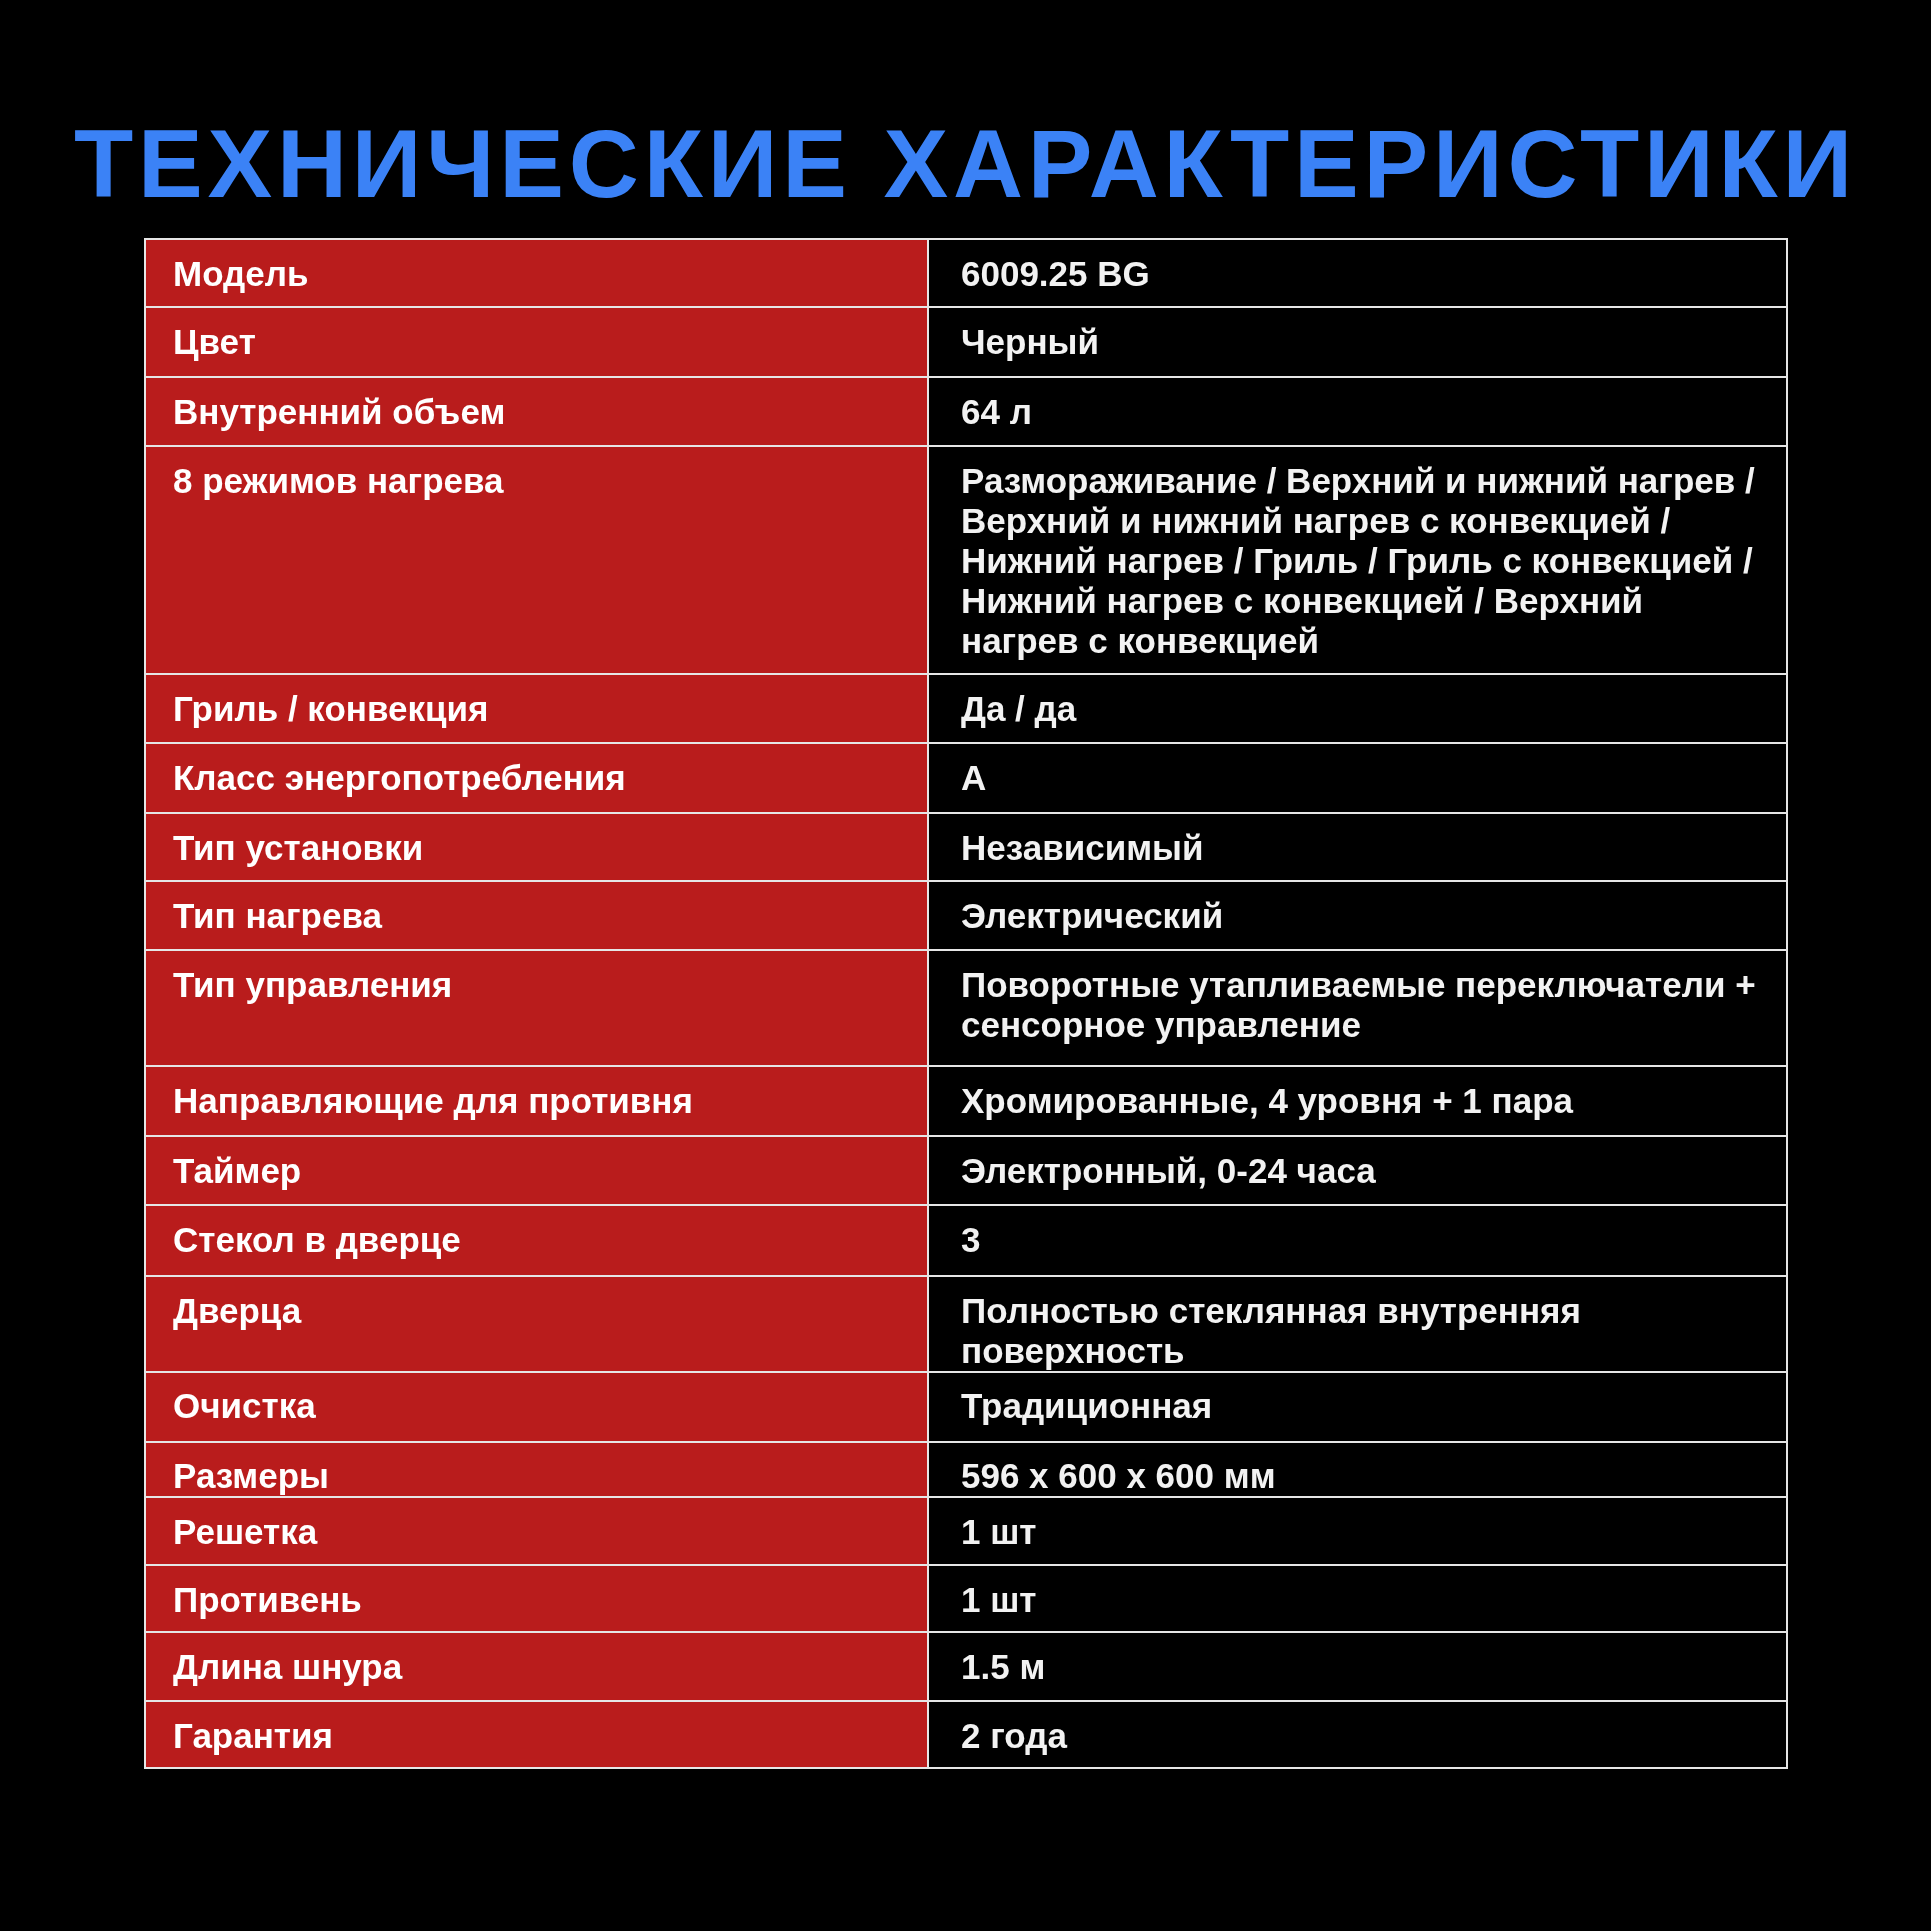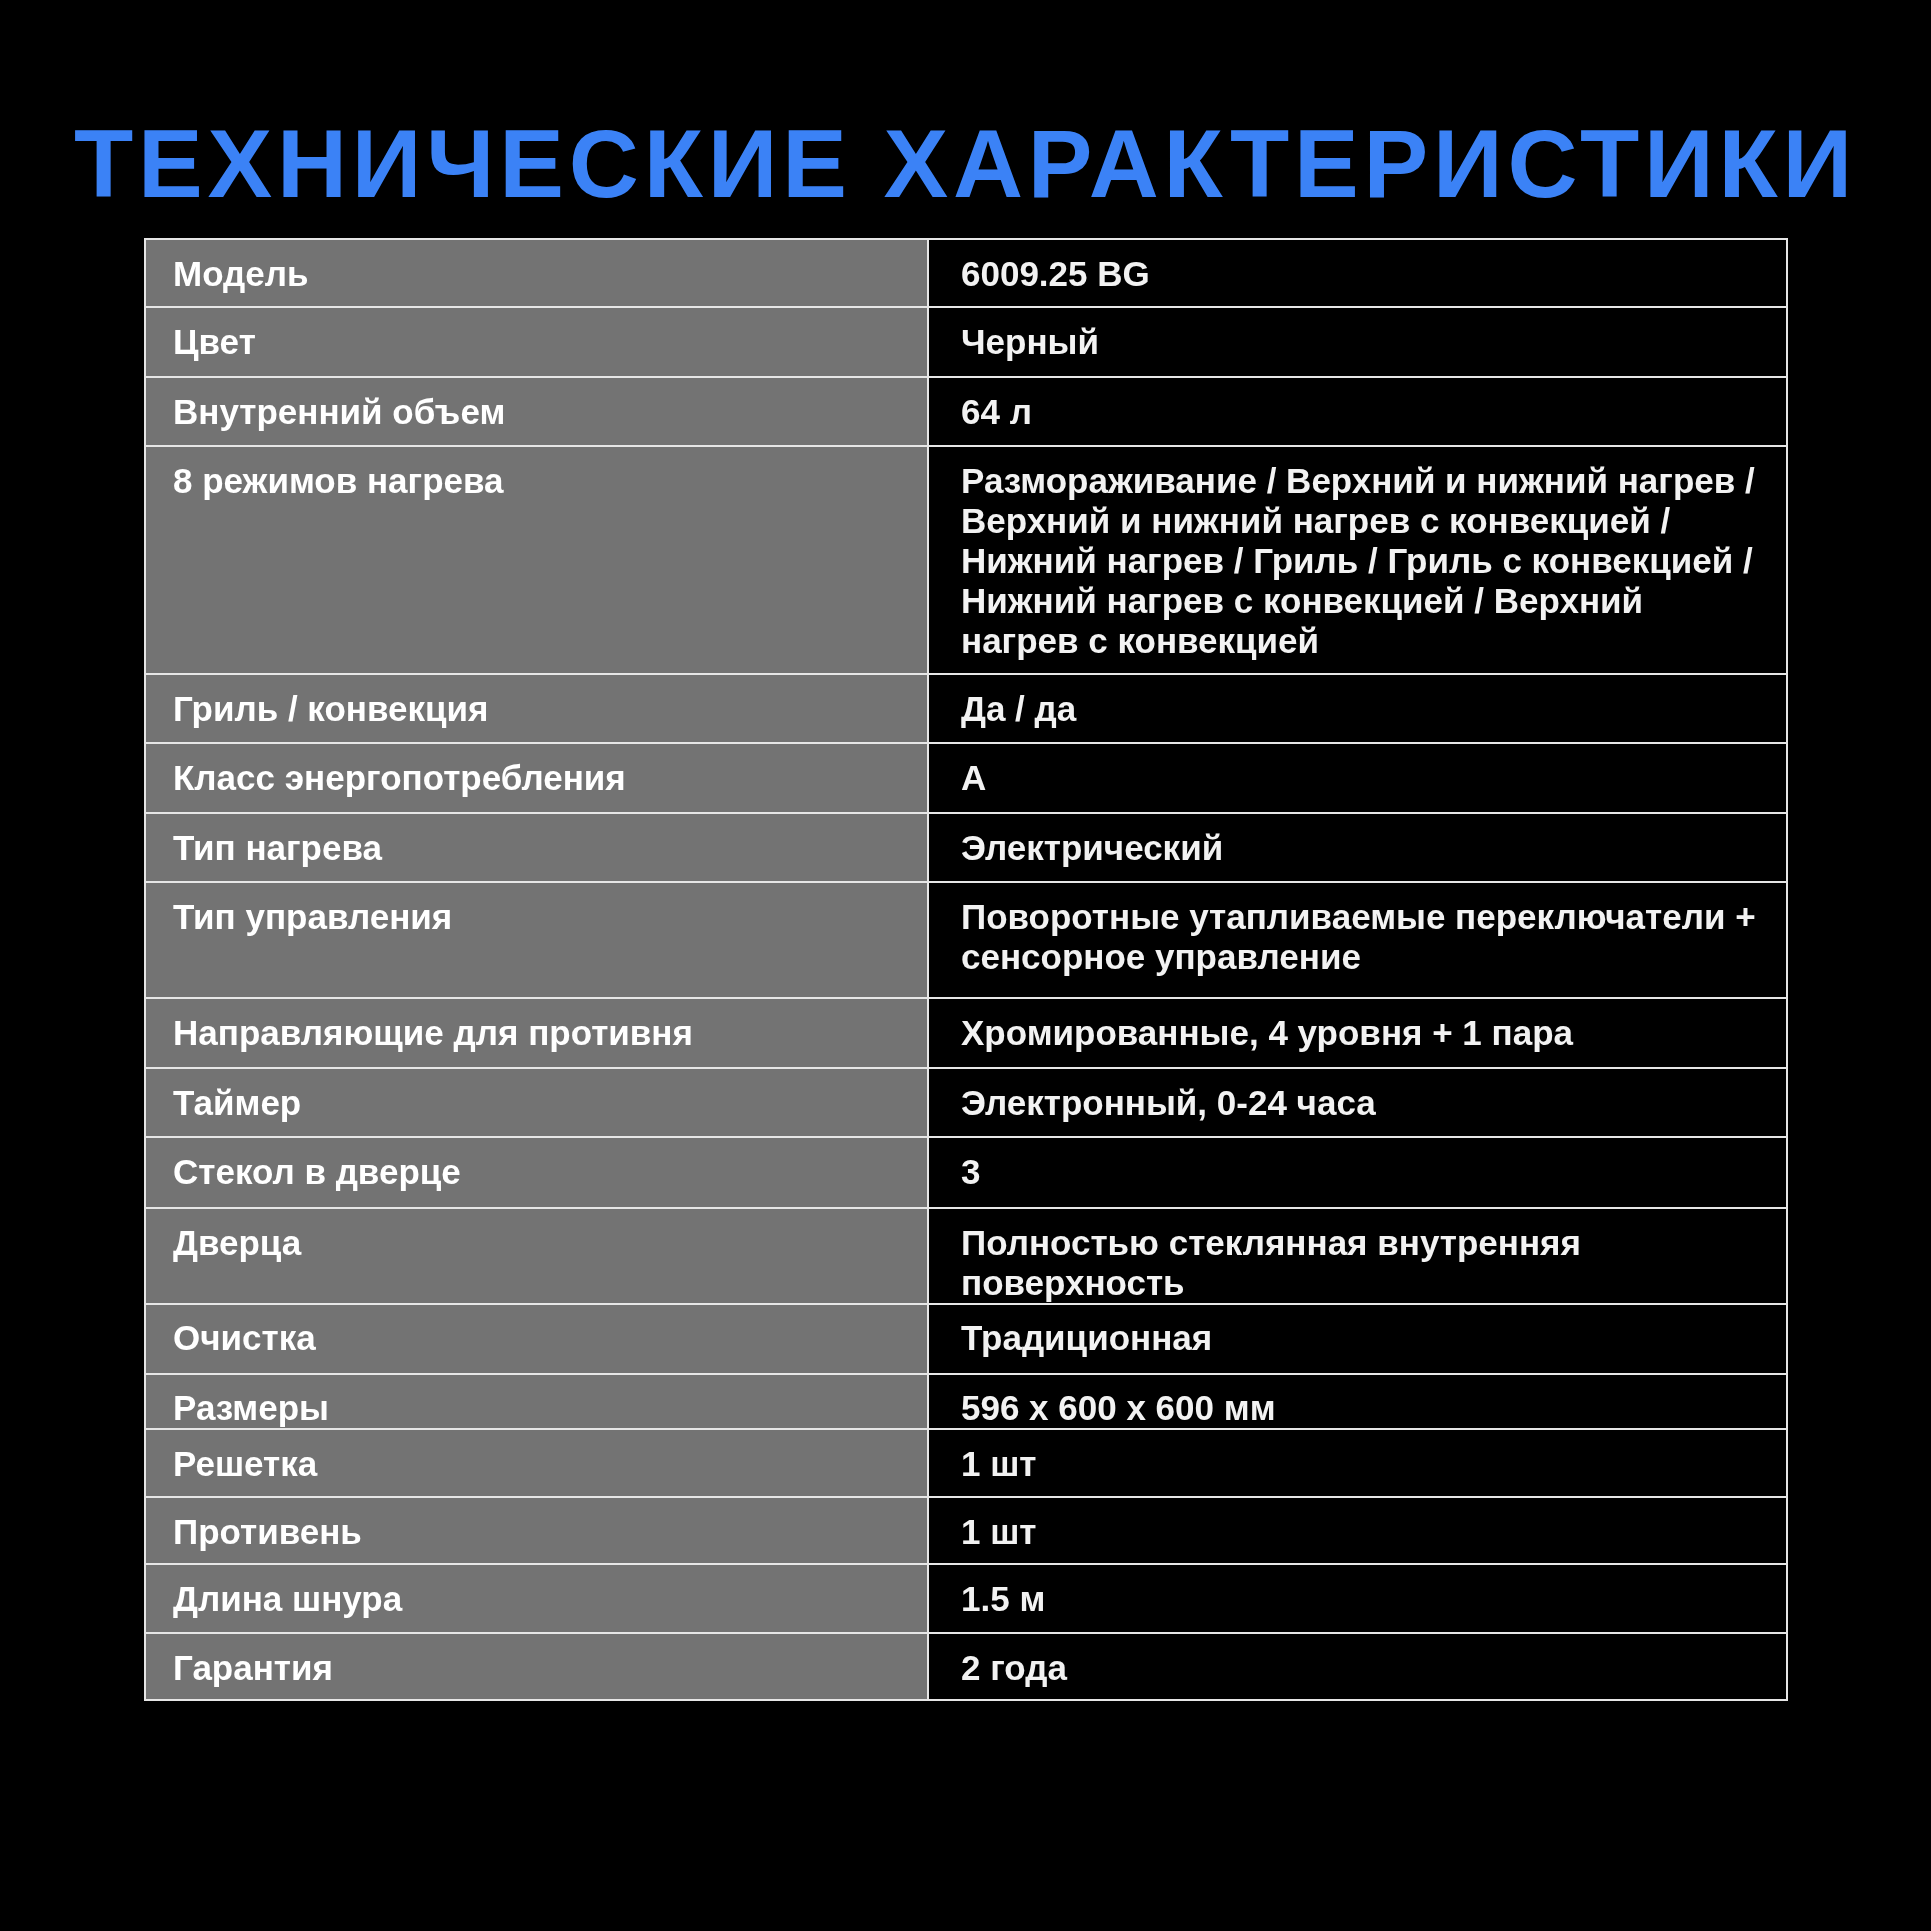--- a/index.html
+++ b/index.html
@@ -17,21 +17,21 @@
     border-collapse: collapse;
     border: 2.9px solid #e6e6e6;
   }
   .spec-table td {
     border: 2.9px solid #e6e6e6; vertical-align: top;
     padding: 13.5px 0 0 27px; font-size: 35px; line-height: 40px;
     box-sizing: border-box;
     font-weight: bold;
   }
   .spec-table td.label {
-    width: 783px; background: #737373; font-weight: bold; color: #fff;
+    width: 783px; background: #b91c1c; font-weight: bold; color: #fff;
   }
   .spec-table td.value {
     background: #000; color: #f2f2f2; padding-left: 32px; padding-right: 17.4px;
   }
 </style>
 </head>
 <body>
 
 <div class="title">ТЕХНИЧЕСКИЕ ХАРАКТЕРИСТИКИ</div>
 
@@ -53,20 +53,24 @@
         <td class="label">8 режимов нагрева</td>
         <td class="value">Размораживание / Верхний и нижний нагрев / Верхний и нижний нагрев с конвекцией / Нижний нагрев / Гриль / Гриль с конвекцией / Нижний нагрев с конвекцией / Верхний нагрев с конвекцией</td>
       </tr>
       <tr style="height: 69px;">
         <td class="label">Гриль / конвекция</td>
         <td class="value">Да / да</td>
       </tr>
       <tr style="height: 70px;">
         <td class="label">Класс энергопотребления</td>
         <td class="value">A</td>
+      </tr>
+      <tr style="height: 68px;">
+        <td class="label">Тип установки</td>
+        <td class="value">Независимый</td>
       </tr>
       <tr style="height: 69px;">
         <td class="label">Тип нагрева</td>
         <td class="value">Электрический</td>
       </tr>
       <tr style="height: 116px;">
         <td class="label">Тип управления</td>
         <td class="value">Поворотные утапливаемые переключатели + сенсорное управление</td>
       </tr>
       <tr style="height: 70px;">

